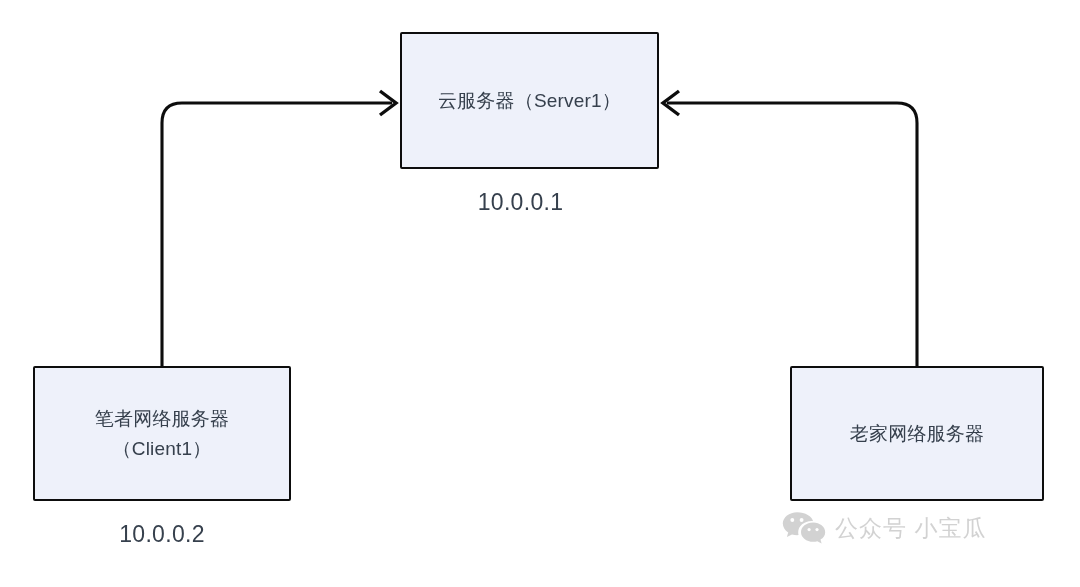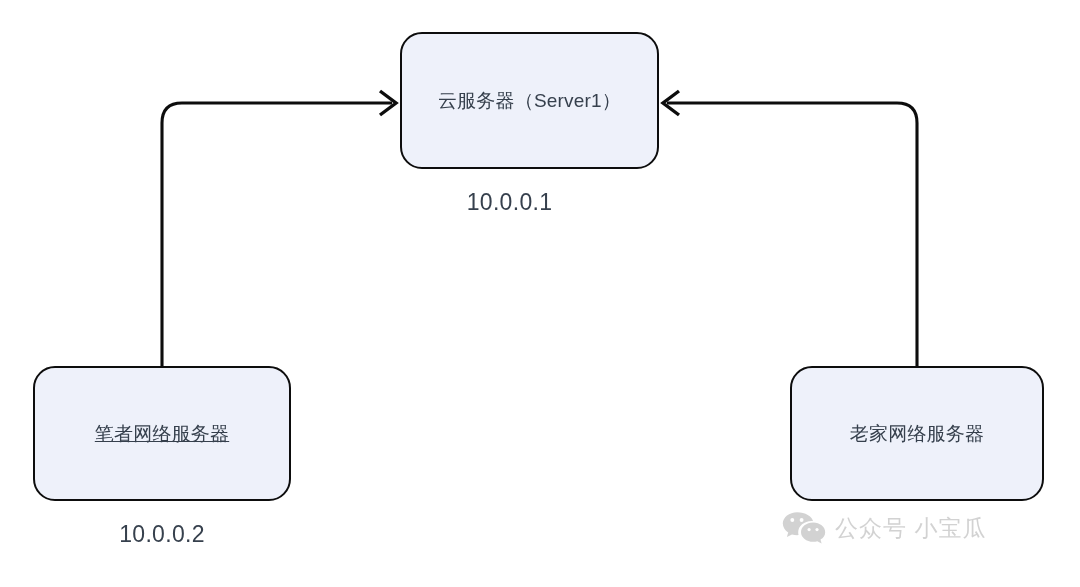--- a/index.html
+++ b/index.html
@@ -25,21 +25,21 @@
     top: 0;
     width: 1080px;
     height: 587px;
     pointer-events: none;
   }
   .node {
     position: absolute;
     box-sizing: border-box;
     background: #eef1fa;
     border: 2.6px solid #0d0d0d;
-    border-radius: 22px;
+    border-radius: 2px;
     display: flex;
     flex-direction: column;
     align-items: center;
     justify-content: center;
     color: #36404d;
     font-size: 19px;
     line-height: 1.55;
     text-align: center;
     letter-spacing: 0.2px;
   }
@@ -50,39 +50,38 @@
     left: 400px;
     top: 32px;
     width: 259px;
     height: 137px;
   }
   #node-client1 {
     left: 33px;
     top: 366px;
     width: 258px;
     height: 135px;
-    text-decoration: underline;
   }
   #node-client2 {
     left: 790px;
     top: 366px;
     width: 254px;
     height: 135px;
     text-align: center;
   }
   .ip-label {
     position: absolute;
     color: #36404d;
     font-size: 23px;
     text-align: center;
     letter-spacing: 0.3px;
     white-space: nowrap;
   }
   #ip-server {
-    left: 380px;
+    left: 391px;
     top: 189px;
     width: 259px;
   }
   #ip-client1 {
     left: 33px;
     top: 521px;
     width: 258px;
   }
   #ip-client2 {
     left: 790px;
@@ -120,20 +119,21 @@
     <path d="M 679 91 L 663 103 L 679 115" fill="none" stroke="#0d0d0d" stroke-width="3.4" stroke-linecap="butt" stroke-linejoin="miter"></path>
   </svg>
 
   <div class="node" id="node-server">
     <span>云服务器（Server1）</span>
     <span class="line2"></span>
   </div>
 
   <div class="node" id="node-client1">
     <span>笔者网络服务器</span>
+    <span class="line2">（Client1）</span>
   </div>
 
   <div class="node" id="node-client2">
     <span>老家网络服务器</span>
   </div>
 
   <div class="ip-label" id="ip-server">10.0.0.1</div>
   <div class="ip-label" id="ip-client1">10.0.0.2</div>
 
   <div id="watermark">

